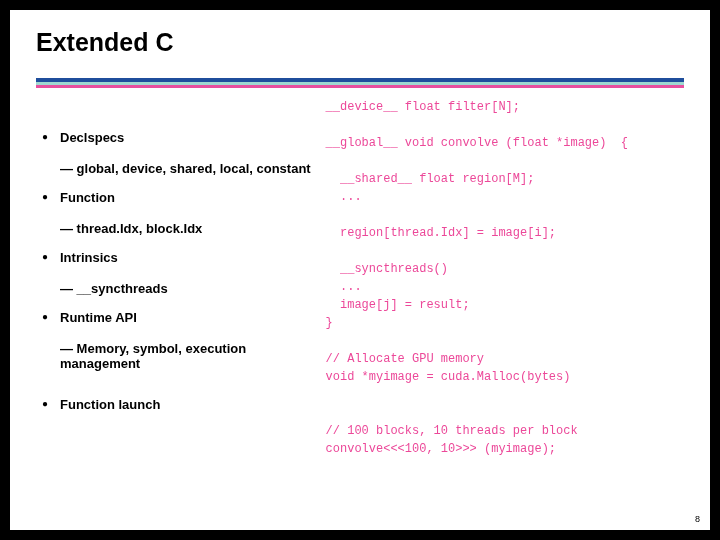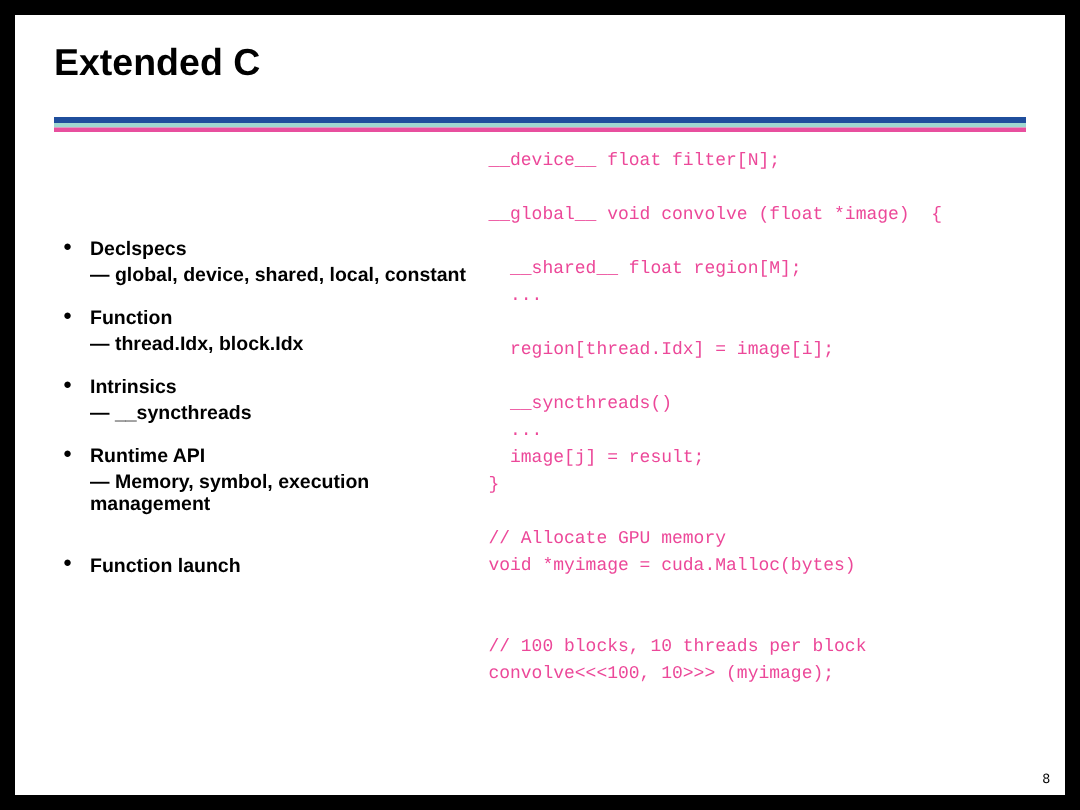--- a/index.html
+++ b/index.html
@@ -50,21 +50,21 @@
   ul.bullets { list-style: none; padding-left: 6px; }
   ul.bullets > li { position: relative; padding-left: 18px; margin-bottom: 14px; }
   ul.bullets > li::before {
     content: "●";
     position: absolute;
     left: 0;
     top: 1px;
     font-size: 10px;
     color: #000;
   }
-  .sub { padding-left: 0px; margin-top: 2px; display:block; }
+  .sub { padding-left: 0px; margin-top: 16px; display:block; }
   .spacer { margin-top: 26px; }
   .right {
     width: 56%;
     font-family: "Courier New", monospace;
     font-size: 12px;
     line-height: 1.5;
     color: #ec4899;
     white-space: pre;
   }
   .pagenum {

